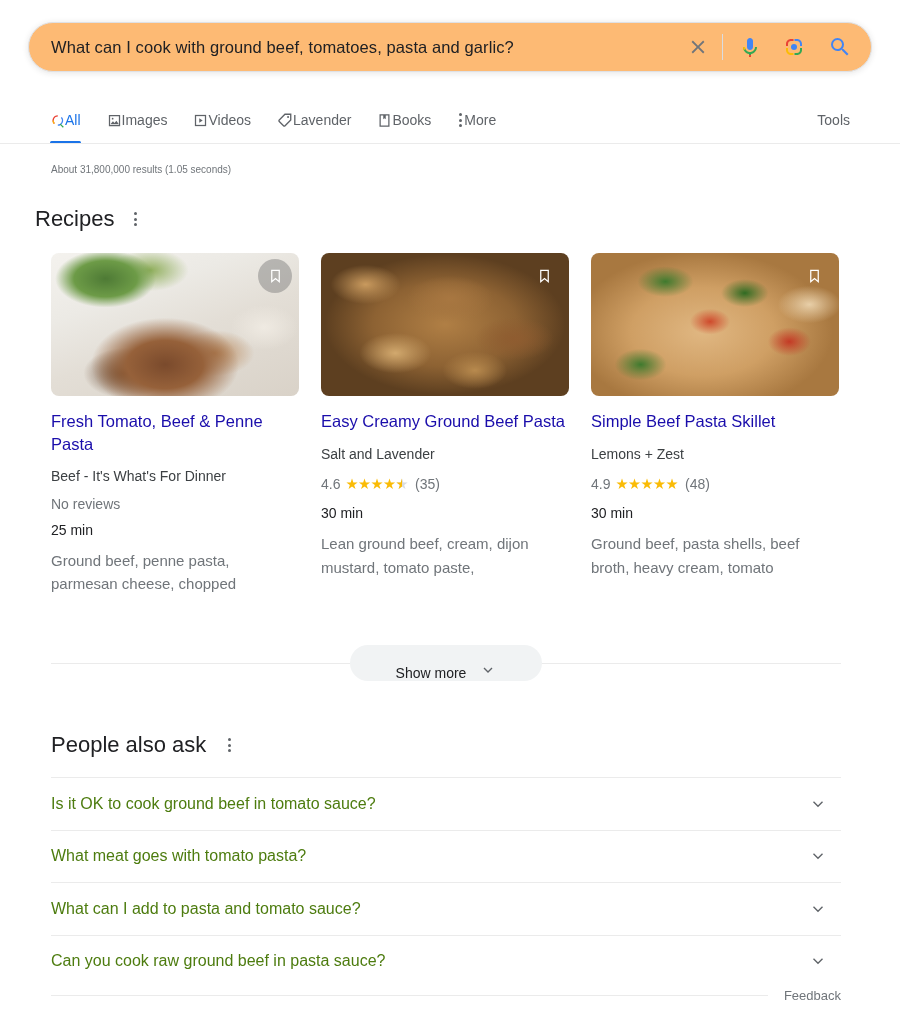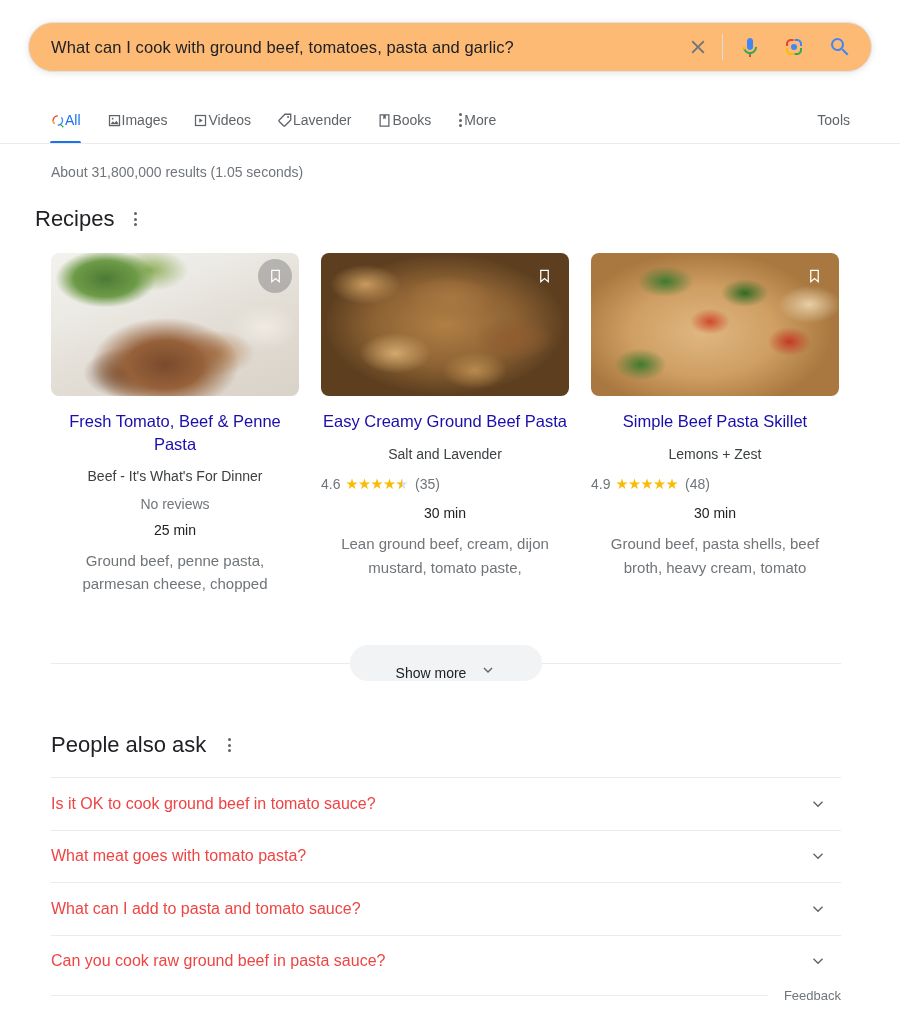--- a/index.html
+++ b/index.html
@@ -97,21 +97,21 @@
   .tabs-underline {
     position: absolute;
     left: 0; top: 143px; width: 900px; height: 1px;
     background: #ebebeb;
   }
 
   
   .result-stats {
     position: absolute;
     left: 51px; top: 164px;
-    font-size: 14px;
+    font-size: 10px;
     color: #70757a;
   }
 
   
   .recipes-head {
     position: absolute;
     left: 35px; top: 206px;
     display: flex; align-items: center; gap: 14px;
   }
   .section-title {
@@ -129,21 +129,20 @@
     background: #5f6368; display: block;
   }
 
   
   .cards {
     position: absolute;
     left: 51px; top: 253px;
     width: 798px;
     display: flex;
     gap: 22px;
-    text-align: center;
   }
   .card { width: 248px; }
   .card-img {
     width: 248px; height: 143px;
     border-radius: 8px;
     position: relative;
     overflow: hidden;
     background: #d8cfc4;
     cursor: pointer;
   }
@@ -283,21 +282,21 @@
     width: 790px;
   }
   .paa-item {
     border-top: 1px solid #ebebeb;
     height: 52.5px;
     display: flex;
     align-items: center;
     justify-content: space-between;
     cursor: pointer;
     font-size: 16px;
-    color: #ef4444;
+    color: #4d7c0f;
   }
   .paa-item:first-child { border-top: 1px solid #ebebeb; }
   .paa-chevron { margin-right: 14px; display: flex; }
 
   .paa-footer {
     position: absolute;
     left: 51px; top: 988px;
     width: 790px;
     display: flex;
     align-items: center;

